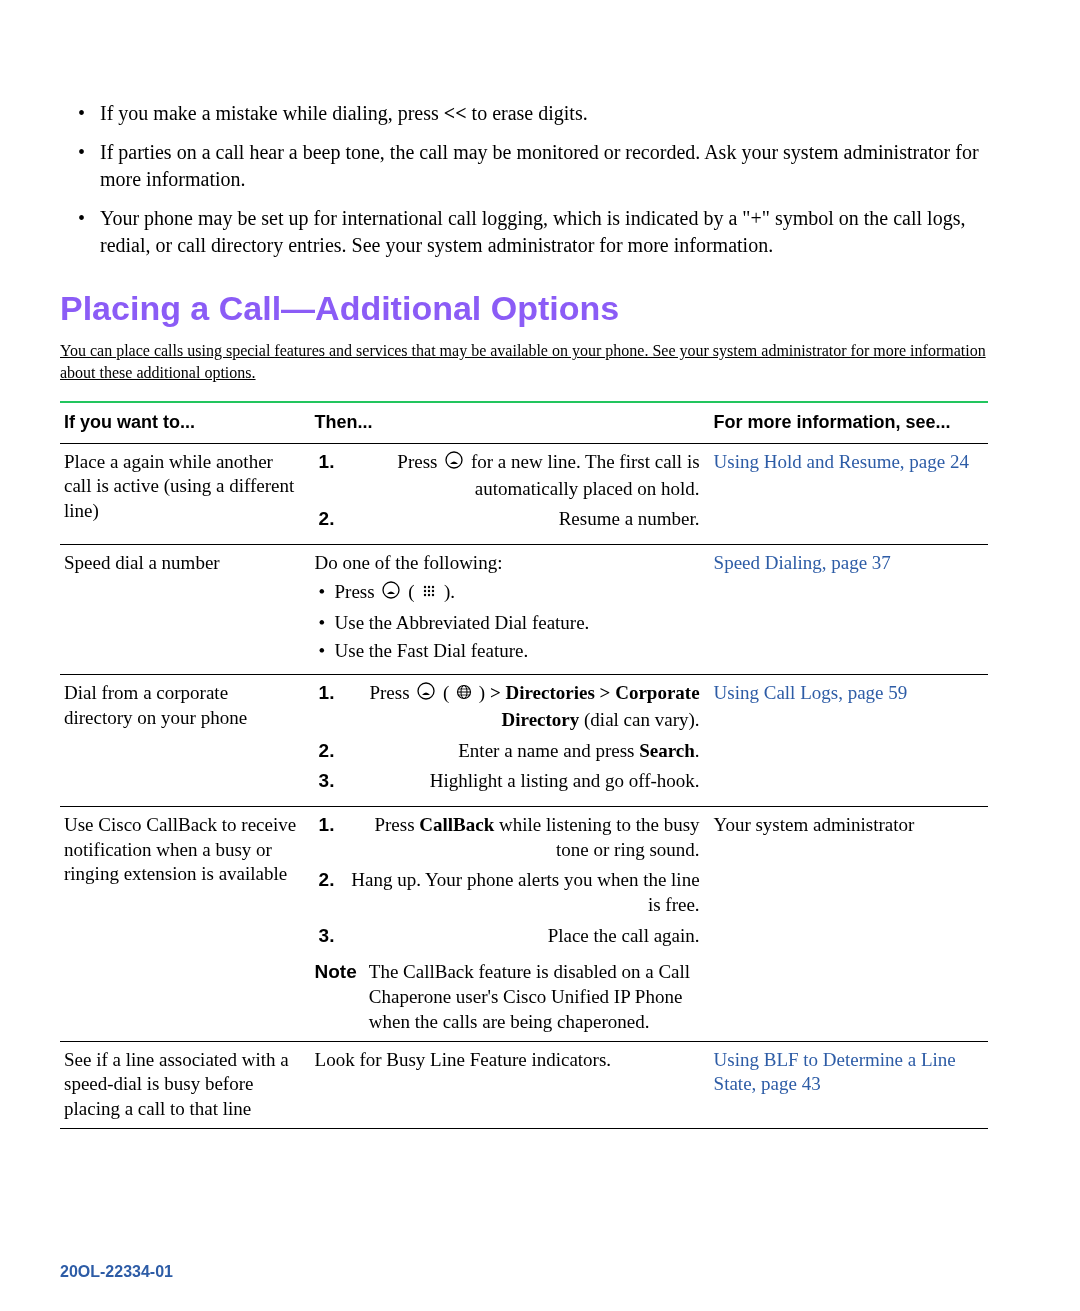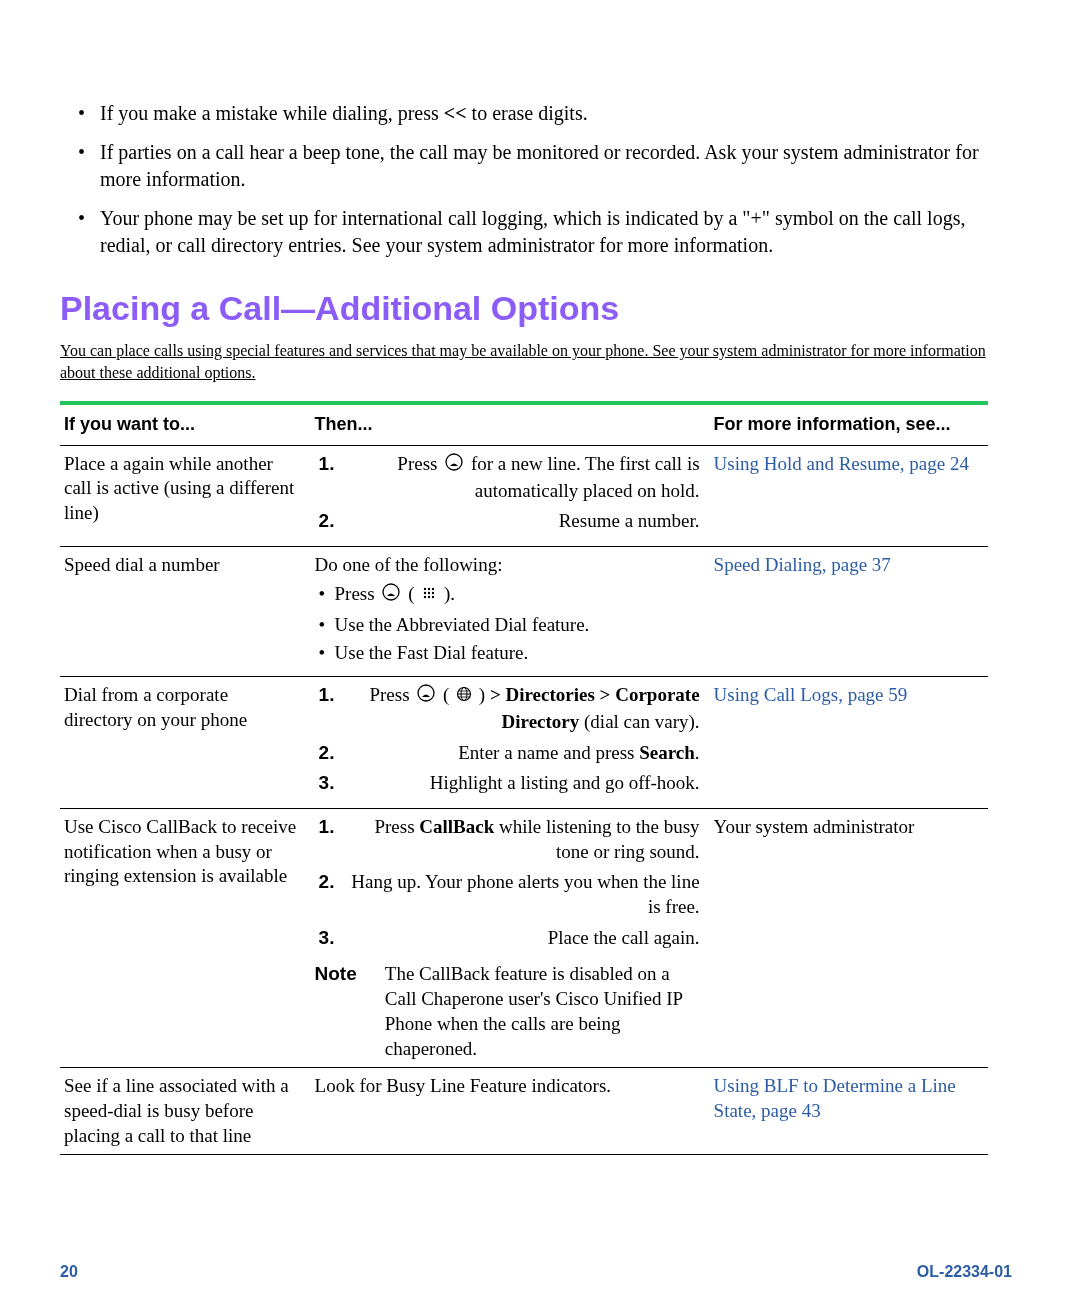--- a/index.html
+++ b/index.html
@@ -55,21 +55,21 @@
     font-size: 19px;
     line-height: 1.3;
   }
   table.feature th {
     font-family: Arial, Helvetica, sans-serif;
     font-weight: bold;
     text-align: left;
     vertical-align: bottom;
     padding: 8px 10px 8px 4px;
     font-size: 18px;
-    border-top: 4px solid #22c55e;
+    border-top: 2px solid #22c55e;
     border-bottom: 1px solid #000;
   }
   table.feature td {
     vertical-align: top;
     padding: 6px 10px 6px 4px;
     border-bottom: 1px solid #000;
   }
   table.feature td.col1 { width: 27%; }
   table.feature td.col2 { width: 43%; }
   table.feature td.col3 { width: 30%; }
@@ -105,21 +105,21 @@
     position: relative;
     margin-bottom: 4px;
   }
   ul.inner > li::before {
     content: "•";
     position: absolute;
     left: -16px;
   }
   .note-row {
     display: flex;
-    gap: 28px;
+    gap: 12px;
     margin-top: 12px;
   }
   .note-label {
     font-family: Arial, Helvetica, sans-serif;
     font-weight: bold;
     flex: 0 0 auto;
   }
   .note-text {
     flex: 1;
   }
@@ -130,21 +130,20 @@
     display: inline-block;
     vertical-align: middle;
     margin: 0 2px;
   }
   .footer {
     position: absolute;
     bottom: 30px;
     left: 60px;
     right: 68px;
     display: flex;
-    justify-content: space-between;
     font-family: Arial, Helvetica, sans-serif;
     font-weight: bold;
     font-size: 16px;
     color: #2d5ca6;
   }
 </style>
 </head>
 <body>
 
 <div class="page">

